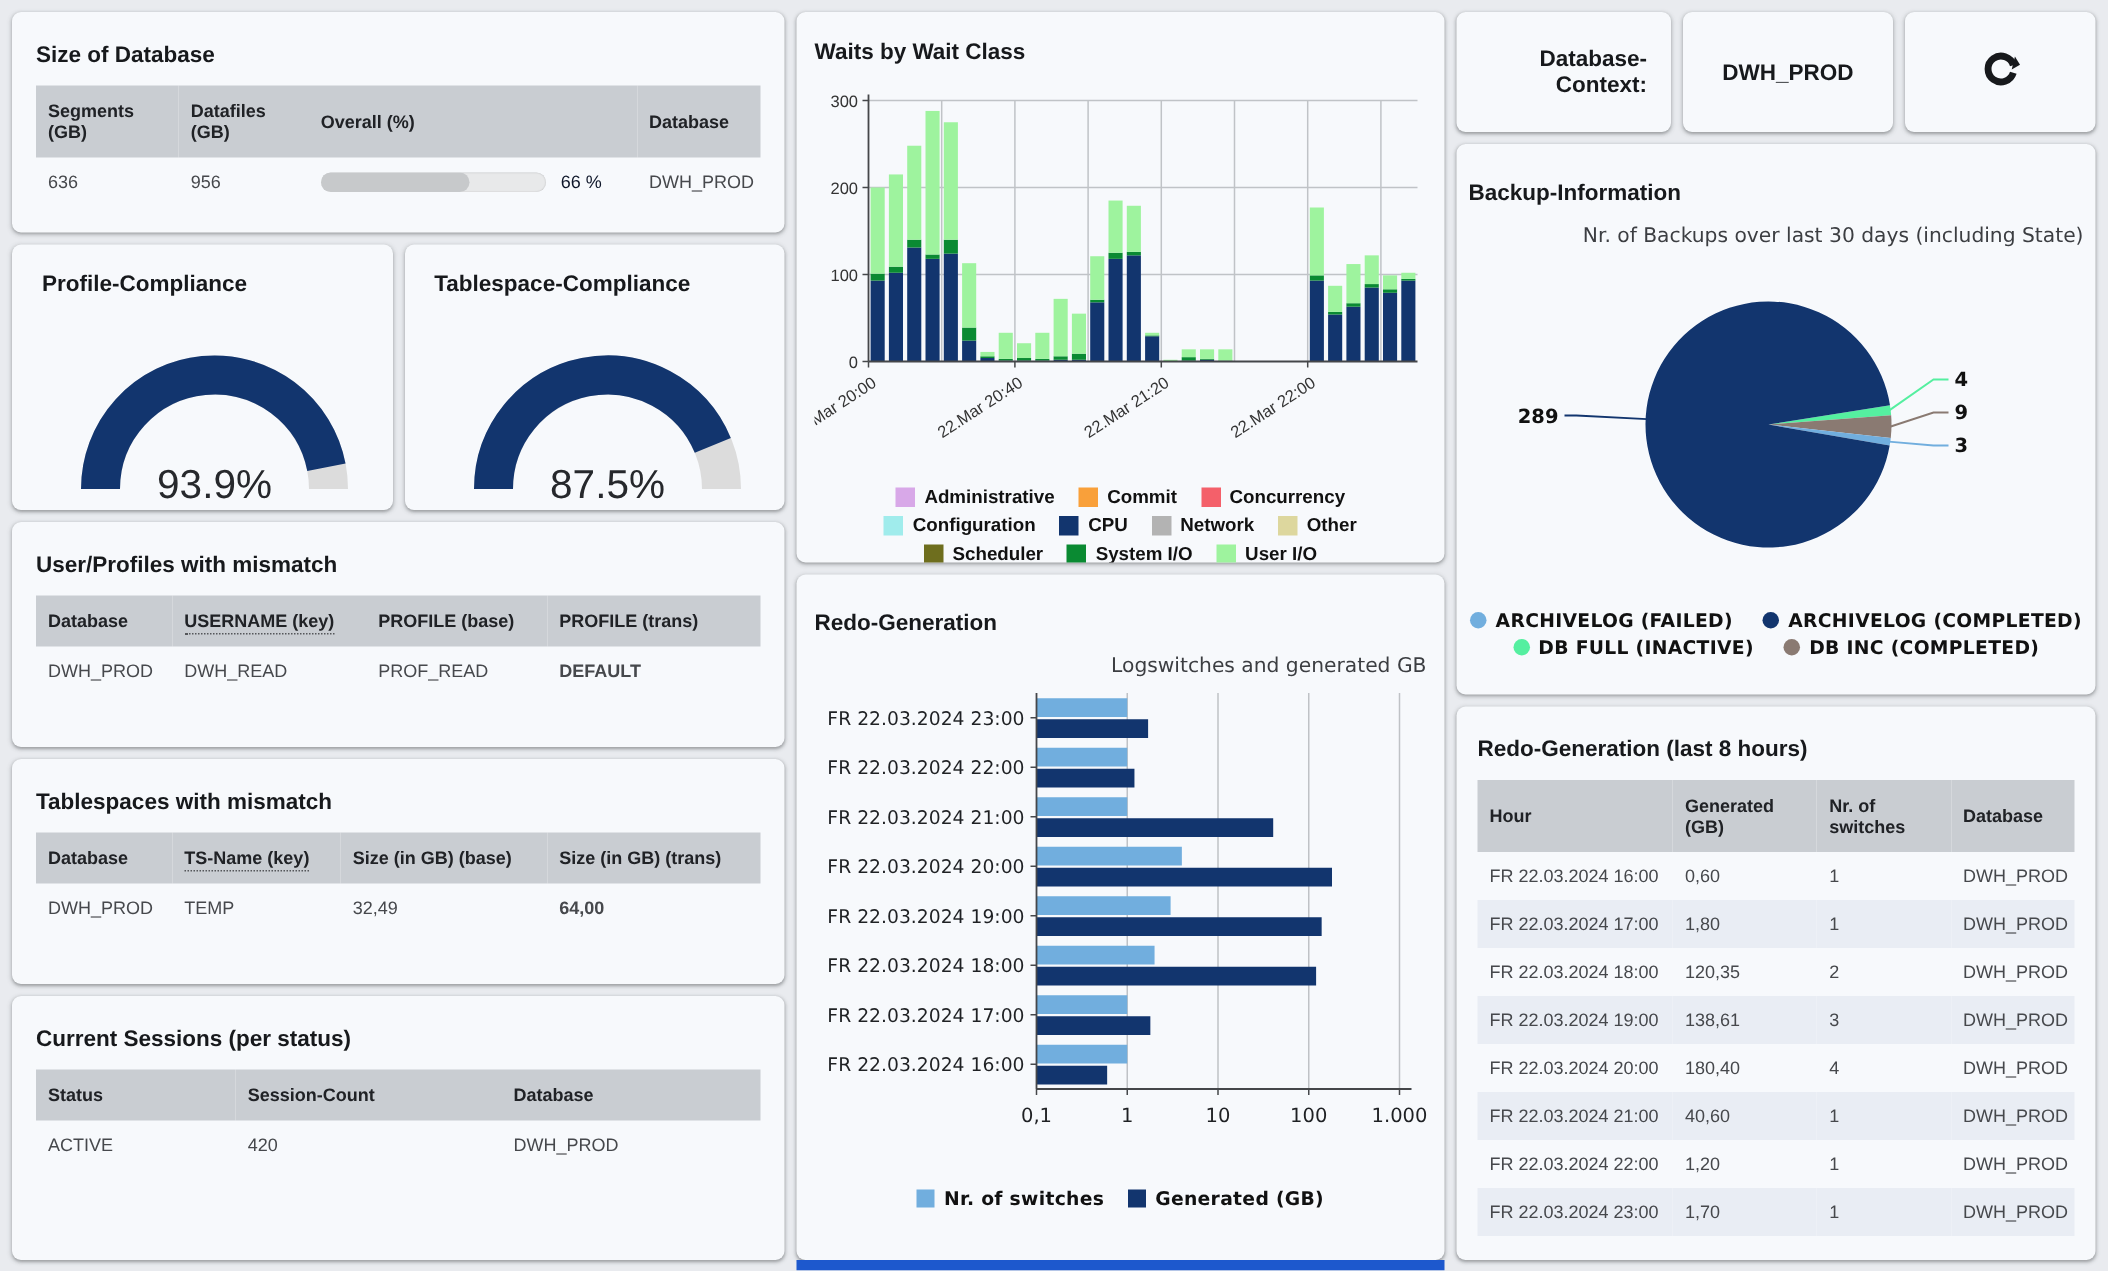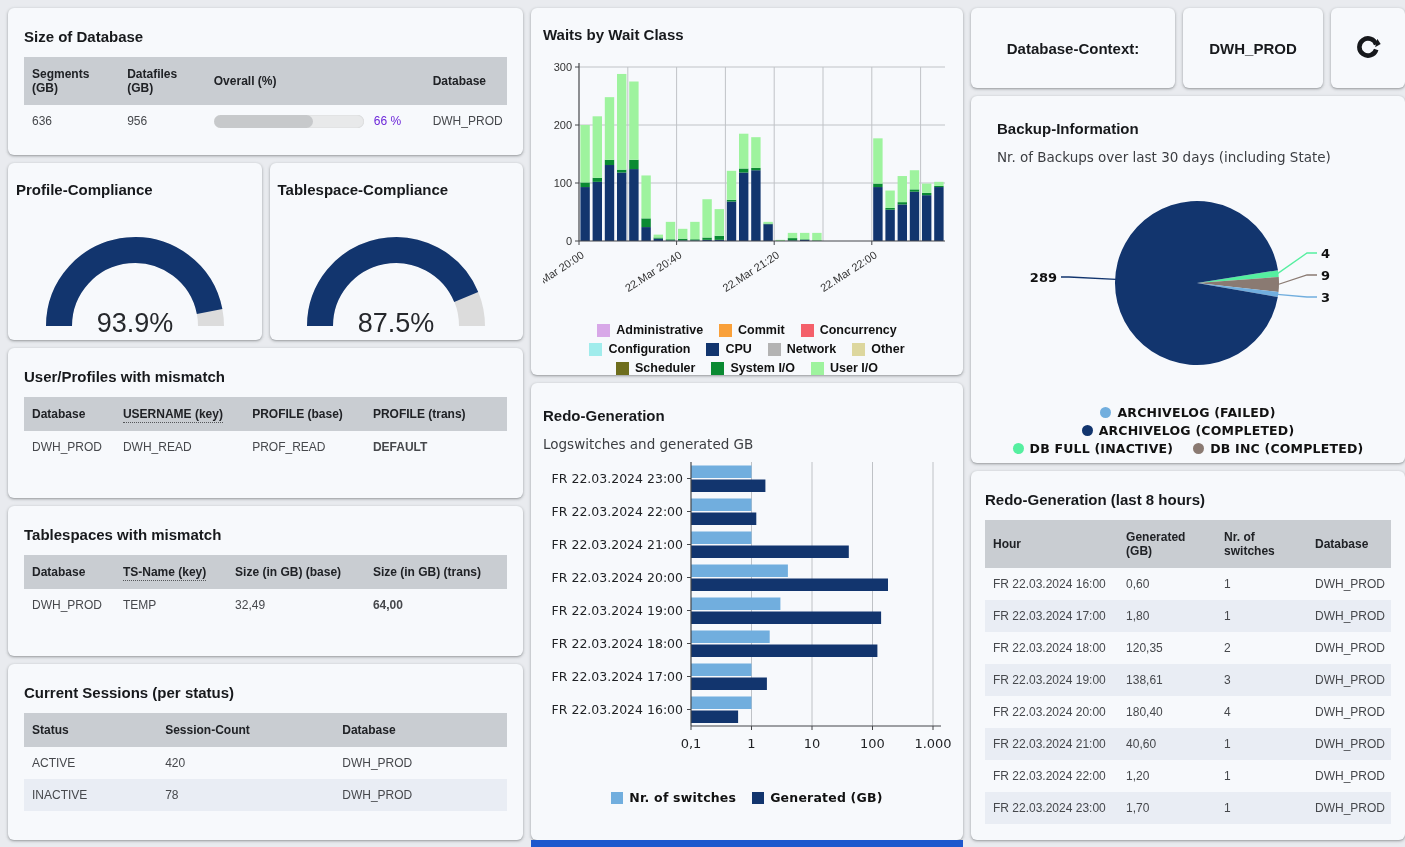--- a/index.html
+++ b/index.html
@@ -14,21 +14,21 @@
   .col-left{width:515px;}
   .col-mid{width:432px;}
   .col-right{width:434px;}
   .card{
     background:#f7f9fc;border-radius:6px;box-sizing:border-box;
     box-shadow:0 1px 2px rgba(60,64,67,.35),0 1px 3px 1px rgba(60,64,67,.12);
     padding:12px 16px;position:relative;overflow:hidden;
   }
   .card-title{font-size:15px;font-weight:bold;color:#17191c;margin:8px 0 12px 0;}
   .card-title.center{text-align:left;}
-  .chart-subtitle{font-family:"DejaVu Sans",sans-serif;font-size:13.5px;color:#3c3e42;text-align:left;margin:2px 0 6px 0;}
+  .chart-subtitle{font-family:"DejaVu Sans",sans-serif;font-size:13.5px;color:#3c3e42;text-align:right;margin:2px 0 6px 0;}
 
   
   table.tbl{width:100%;border-collapse:collapse;table-layout:fixed;}
   table.tbl thead th{
     background:#c9cdd2;text-align:left;font-size:12px;font-weight:bold;color:#202226;
     padding:10px 8px;
   }
   table.tbl tbody td{font-size:12px;color:#46484c;padding:9px 8px;}
   table.tbl tbody tr.row-alt{background:#e9edf4;}
   .key-head{border-bottom:1px dotted #55575a;padding-bottom:1px;}
@@ -41,44 +41,44 @@
   .tbl-tablespaces th:nth-child(1){width:18%}.tbl-tablespaces th:nth-child(2){width:23%}
   .tbl-tablespaces th:nth-child(3){width:29%}.tbl-tablespaces th:nth-child(4){width:30%}
   .tbl-sessions th:nth-child(1){width:27%}.tbl-sessions th:nth-child(2){width:37%}.tbl-sessions th:nth-child(3){width:36%}
   .tbl-redo_hours th:nth-child(1){width:34%}.tbl-redo_hours th:nth-child(2){width:24%}
   .tbl-redo_hours th:nth-child(3){width:22%}.tbl-redo_hours th:nth-child(4){width:20%}
 
   
   .pwrap{display:flex;align-items:center;gap:10px;}
   .pbar{width:150px;height:13px;border-radius:7px;background:#e8e9ea;overflow:hidden;box-shadow:inset 0 0 1px rgba(0,0,0,.25);}
   .pfill{height:100%;background:#c7c9cb;border-radius:7px;}
-  .plabel{font-size:12px;color:#6d28d9;}
+  .plabel{font-size:12px;color:#0f172a;}
 
   
   .gauge-row{display:flex;gap:8px;}
-  .gauge-card{width:253.5px;height:177px;padding:10px 8px;}
+  .gauge-card{width:253.5px;height:177px;padding:10px 20px;}
   .gauge-card svg{display:block;margin:2px auto 0 auto;}
 
   
   .hdr-row{display:flex;gap:8px;height:80px;}
   .hdr-card{display:flex;align-items:center;justify-content:center;font-size:15px;font-weight:bold;color:#17191c;}
-  .hdr-card.ctx{width:204px;}
+  .hdr-card.ctx{width:143px;text-align:right;}
   .hdr-card.db{width:140px;cursor:pointer;}
   .hdr-card.refresh{flex:1;cursor:pointer;}
 
   
   .legend{display:flex;flex-wrap:wrap;justify-content:center;column-gap:16px;row-gap:5px;margin-top:6px;}
   .legend-item{display:flex;align-items:center;gap:6px;font-size:12.5px;font-weight:bold;color:#111;}
   .legend-sq{width:13px;height:13px;display:inline-block;}
   .legend-dot{width:11px;height:11px;border-radius:50%;display:inline-block;}
   .legend.dejavu .legend-item{font-family:"DejaVu Sans",sans-serif;letter-spacing:.2px;font-size:12.5px;}
 
   .waits-card{height:367px;padding:10px 12px;}
   .redo-card{height:457px;padding:10px 12px;}
-  .backup-card{height:367px;padding:10px 26px;}
+  .backup-card{height:367px;padding:10px 8px;}
   .sod-card{height:147px;}
   .up-card{height:150px;}
   .ts-card{height:150px;}
   .sess-card{height:176px;}
   .redo-table-card{height:369px;padding:12px 14px;}
 
   .bottom-strip{position:absolute;left:531px;top:840px;width:432px;height:7px;background:#1d58cd;}
 </style>
 </head>
 <body>
@@ -193,25 +193,20 @@
               <tr>
                 <th>Status</th>
                 <th>Session-Count</th>
                 <th>Database</th>
               </tr>
             </thead>
             <tbody>
               <tr>
                 <td>ACTIVE</td>
                 <td>420</td>
-                <td>DWH_PROD</td>
-              </tr>
-              <tr class="row-alt">
-                <td>INACTIVE</td>
-                <td>78</td>
                 <td>DWH_PROD</td>
               </tr>
             </tbody>
           </table>
         </div>
     </div>
 
   </div>
 
   <div class="col col-mid">

